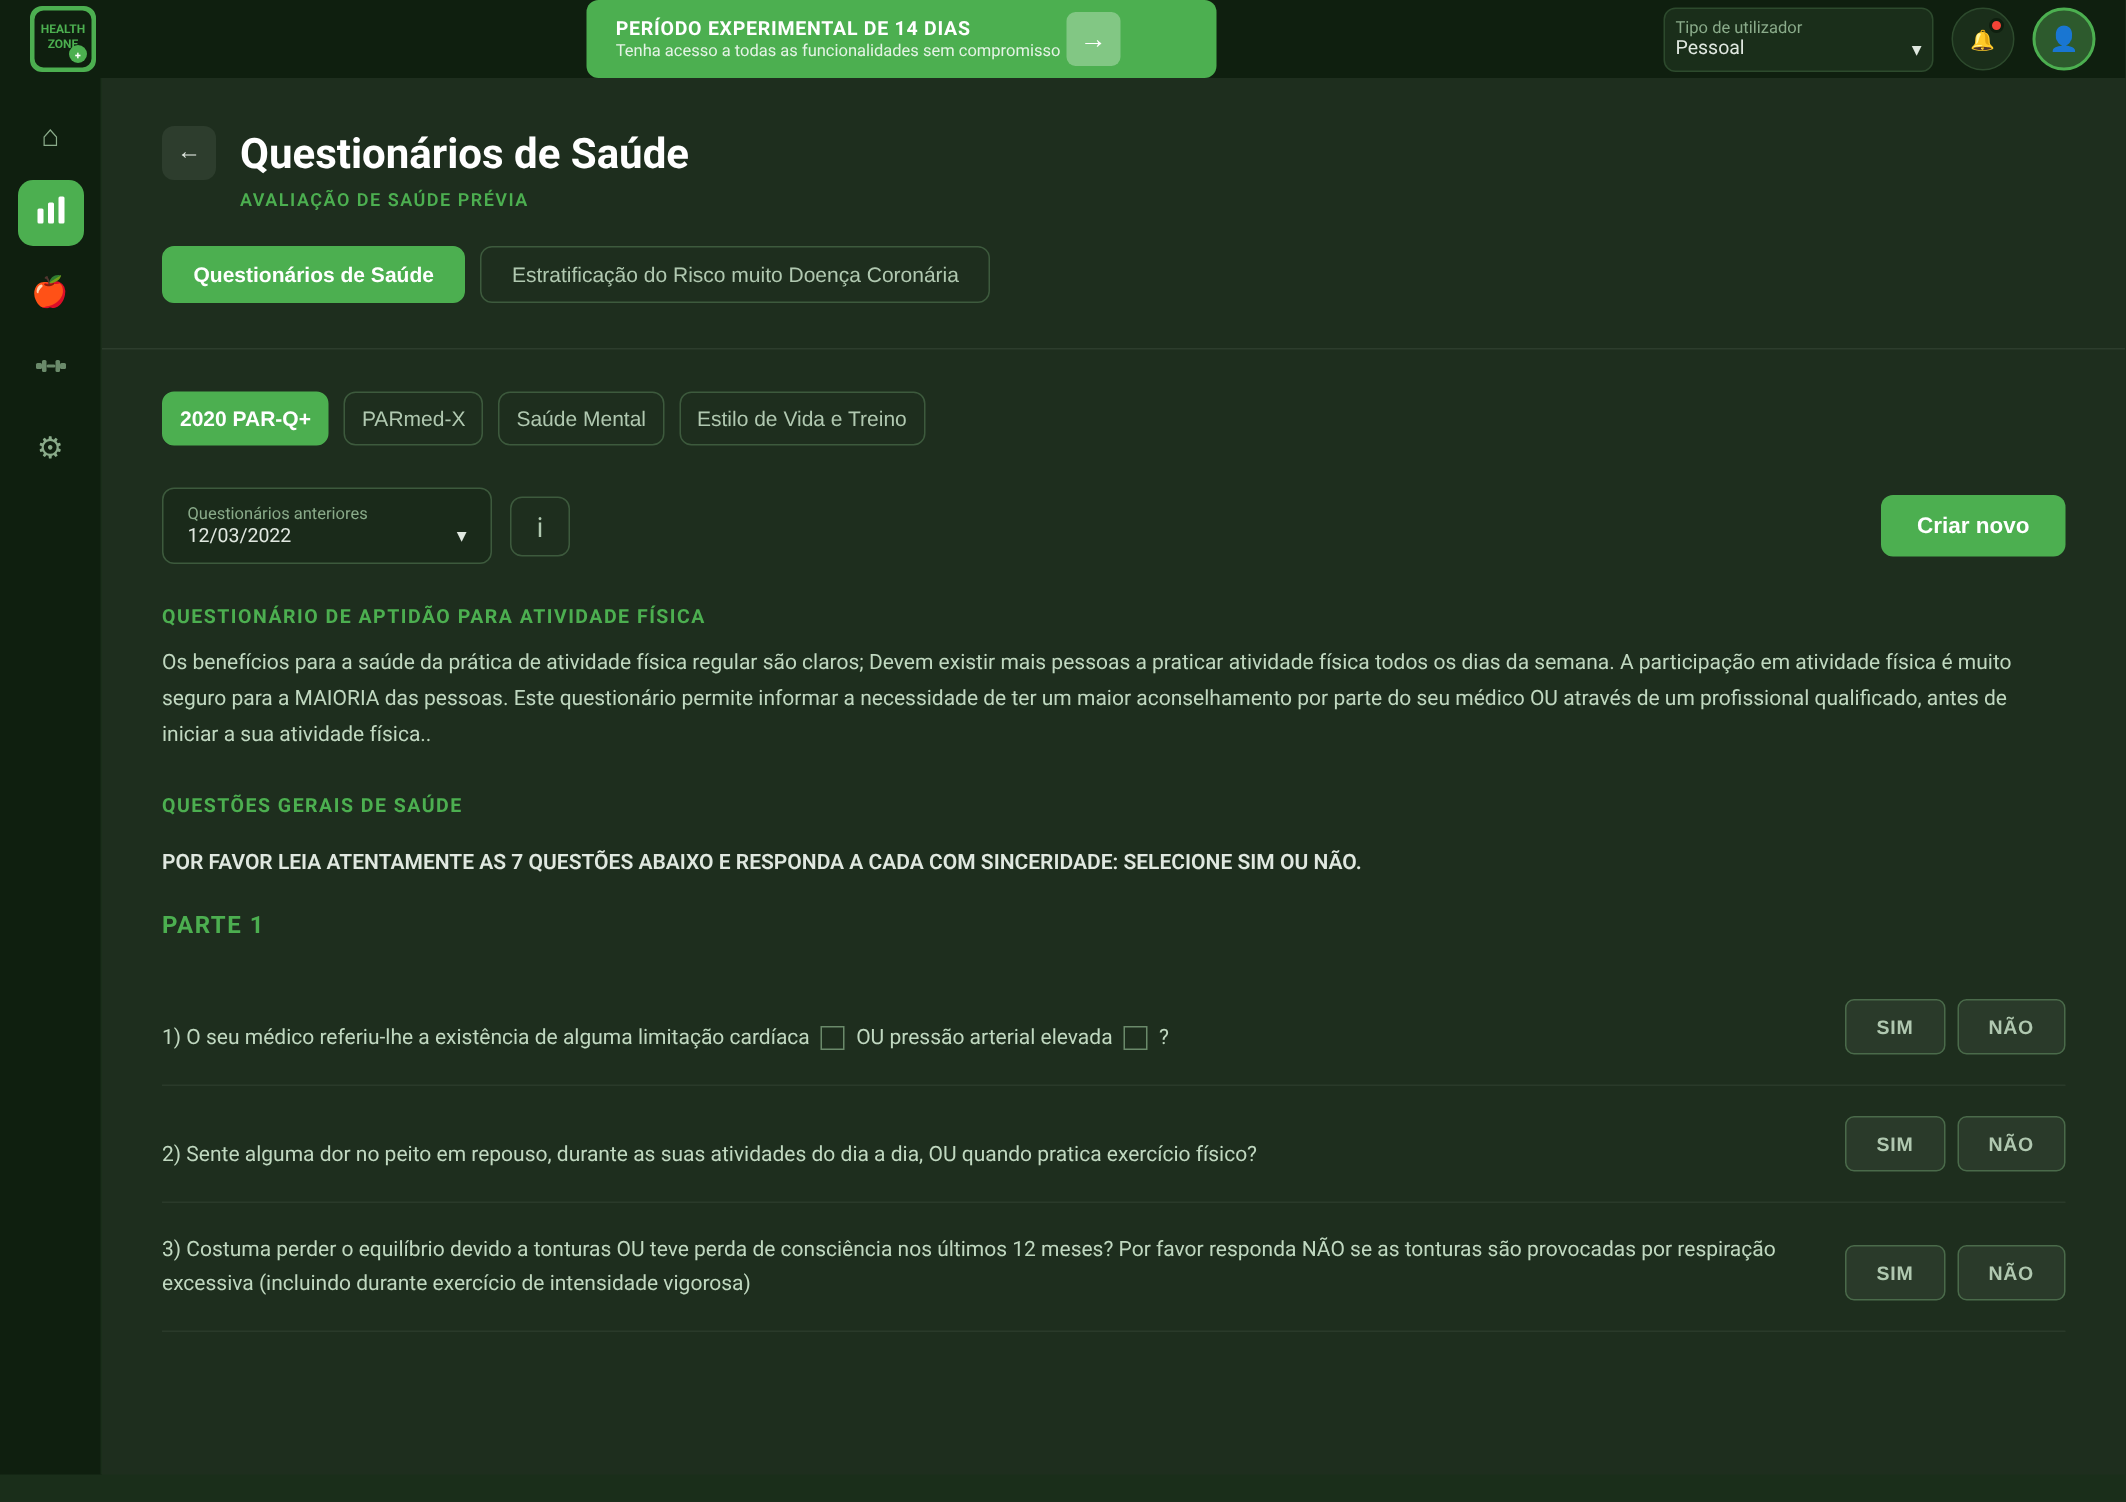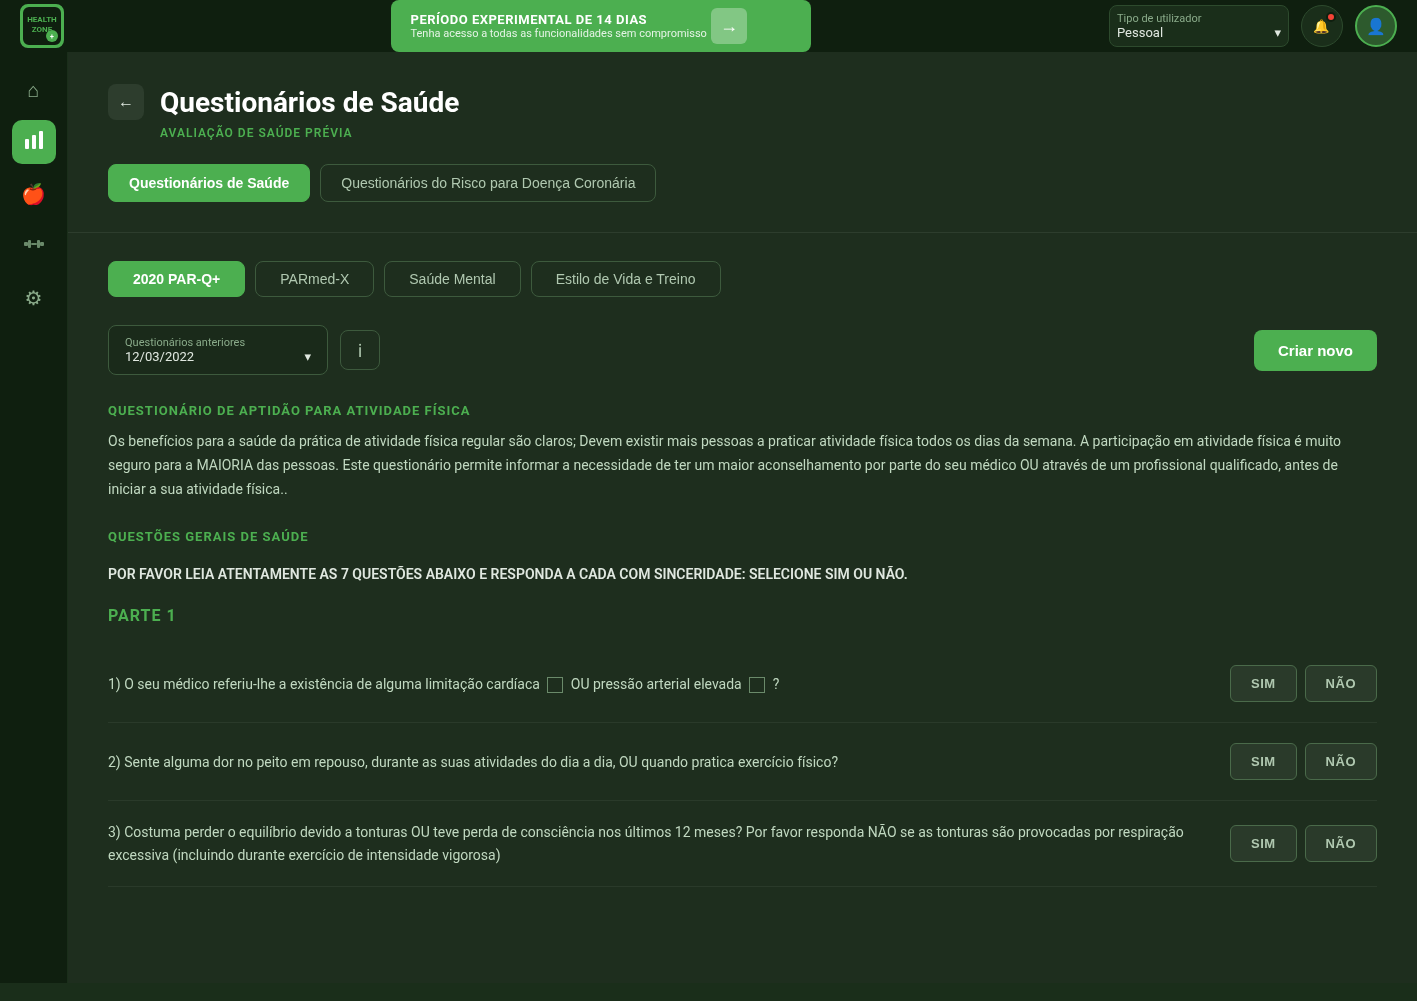--- a/index.html
+++ b/index.html
@@ -251,21 +251,21 @@
       margin: 0 -40px 28px;
     }
 
     
     .sub-tabs-row {
       display: flex;
       gap: 10px;
       margin-bottom: 28px;
     }
     .sub-tab-btn {
-      padding: 9px 24px;
+      padding: 9px 11px;
       border-radius: 8px;
       border: 1px solid #3d5a3d;
       background: transparent;
       color: #b0c8b0;
       font-size: 14px;
       cursor: pointer;
       font-weight: 500;
     }
     .sub-tab-btn.active {
       background: #4caf50;
@@ -359,21 +359,21 @@
       font-size: 16px;
       font-weight: 700;
       color: #4caf50;
       letter-spacing: 1px;
       margin-bottom: 20px;
     }
 
     
     .question-row {
       display: flex;
-      align-items: center;
+      align-items: flex-end;
       padding: 20px 0;
       border-bottom: 1px solid #2a3a2a;
       gap: 16px;
     }
     .question-text {
       flex: 1;
       font-size: 14px;
       color: #c0d8c0;
       line-height: 1.6;
     }
@@ -486,21 +486,21 @@
   <div class="main">
 
     <div class="page-header">
       <button class="back-btn">←</button>
       <h1 class="page-title">Questionários de Saúde</h1>
     </div>
     <div class="page-subtitle">AVALIAÇÃO DE SAÚDE PRÉVIA</div>
 
     <div class="tabs-row">
       <button class="tab-btn active">Questionários de Saúde</button>
-      <button class="tab-btn">Questionários do Risco para Doença Coronária</button>
+      <button class="tab-btn">Estratificação do Risco muito Doença Coronária</button>
     </div>
 
     <hr class="divider">
 
     <div class="sub-tabs-row">
       <button class="sub-tab-btn active">2020 PAR-Q+</button>
       <button class="sub-tab-btn">PARmed-X</button>
       <button class="sub-tab-btn">Saúde Mental</button>
       <button class="sub-tab-btn">Estilo de Vida e Treino</button>
     </div>

